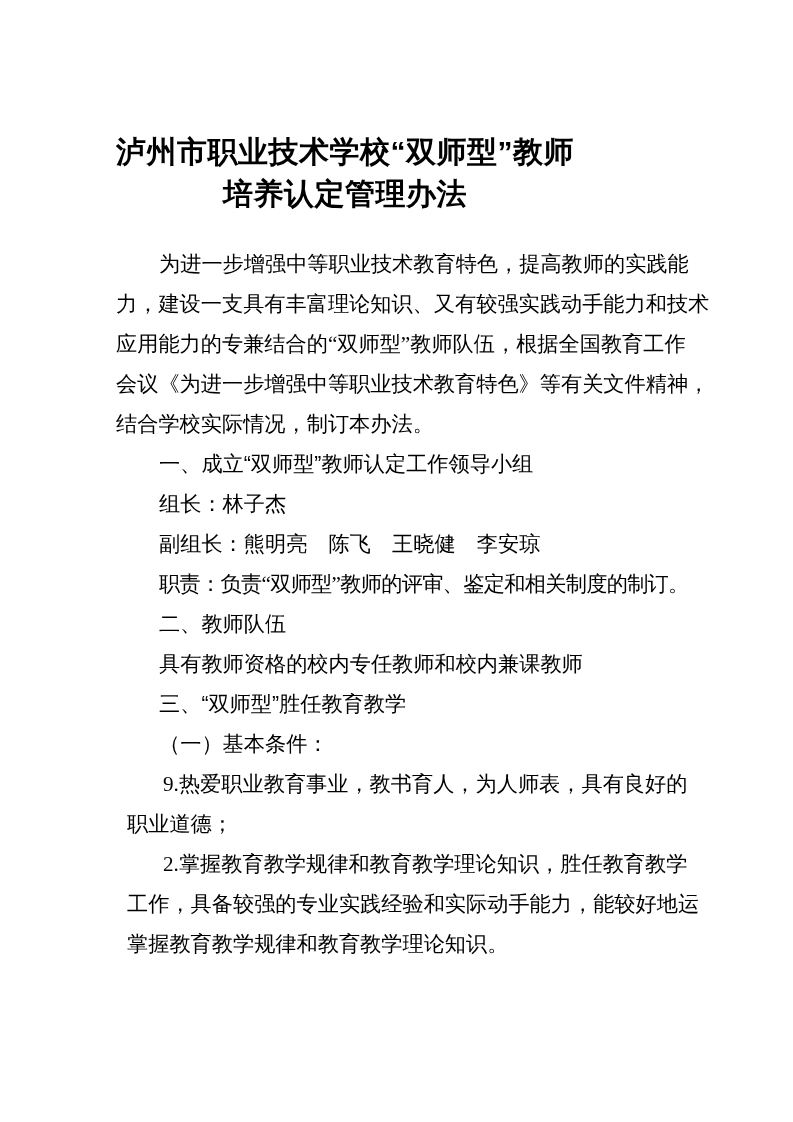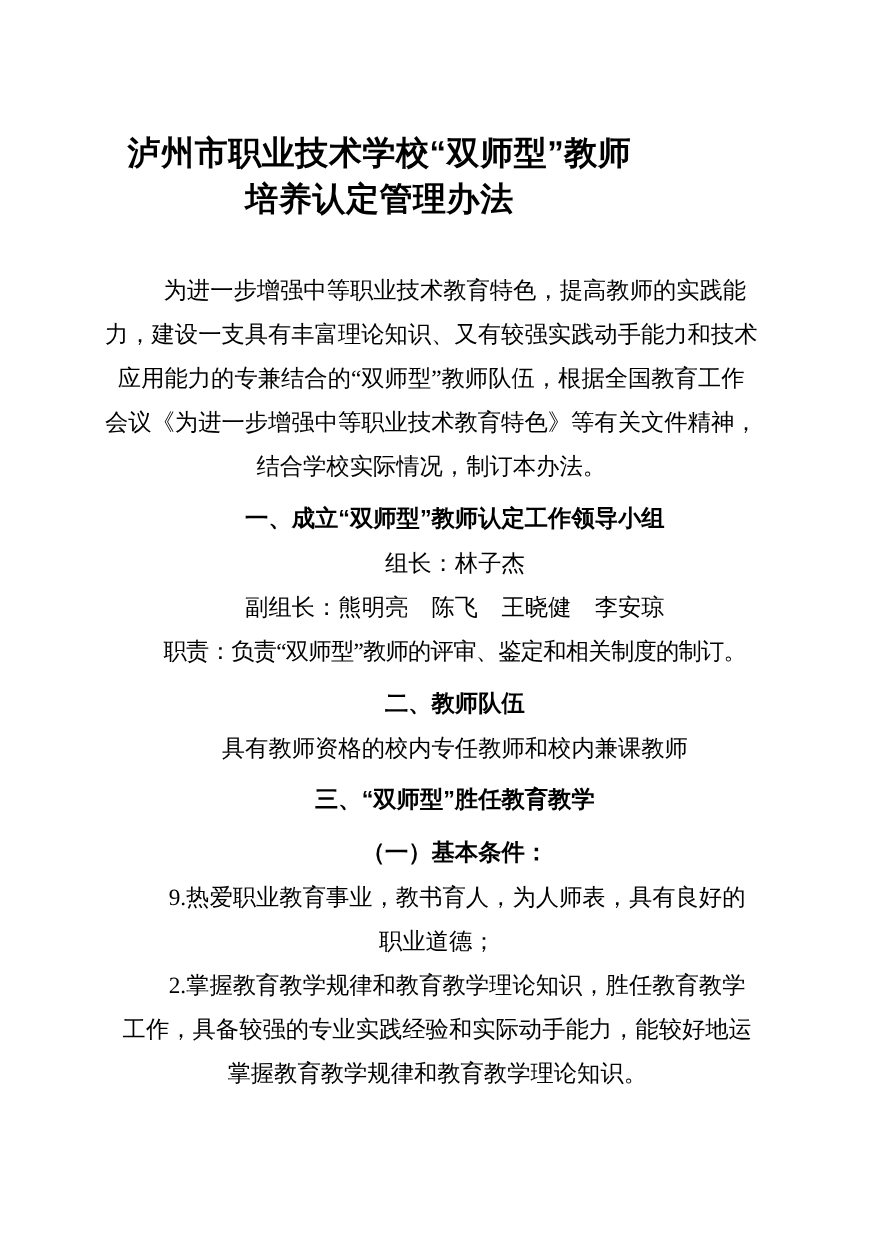--- a/index.html
+++ b/index.html
@@ -10,51 +10,49 @@
   .page {
     position: relative;
     width: 793px;
     height: 1122px;
     background: #ffffff;
     color: #000000;
     overflow: hidden;
   }
   .title-block {
     position: absolute;
-    top: 119px;
+    top: 131px;
     left: 0;
     width: 690px;
     text-align: center;
     font-family: "Liberation Sans", "DejaVu Sans", sans-serif;
     font-weight: 700;
     font-size: 30px;
     line-height: 42px;
     letter-spacing: 0.5px;
   }
   .body-block {
     position: absolute;
     top: 244px;
-    left: 92px;
+    left: 116px;
     width: 600px;
     font-family: "Liberation Serif", "DejaVu Serif", serif;
     font-size: 21.2px;
-    text-align: center;
   }
   .line {
     height: 40px;
     line-height: 40px;
     white-space: nowrap;
   }
   .indent { padding-left: 43px; }
   .num    { padding-left: 47px; }
   .hang   { padding-left: 11px; }
   .bold {
     font-family: "Liberation Sans", "DejaVu Sans", sans-serif;
-    font-weight: 700;
-    margin-top: 8px;
+    font-weight: 400;
   }
   .tight { letter-spacing: -0.7px; }
 </style>
 </head>
 <body>
 
 <div class="page">
 
   <div class="title-block">
     <div class="title-line">泸州市职业技术学校“双师型”教师</div>

